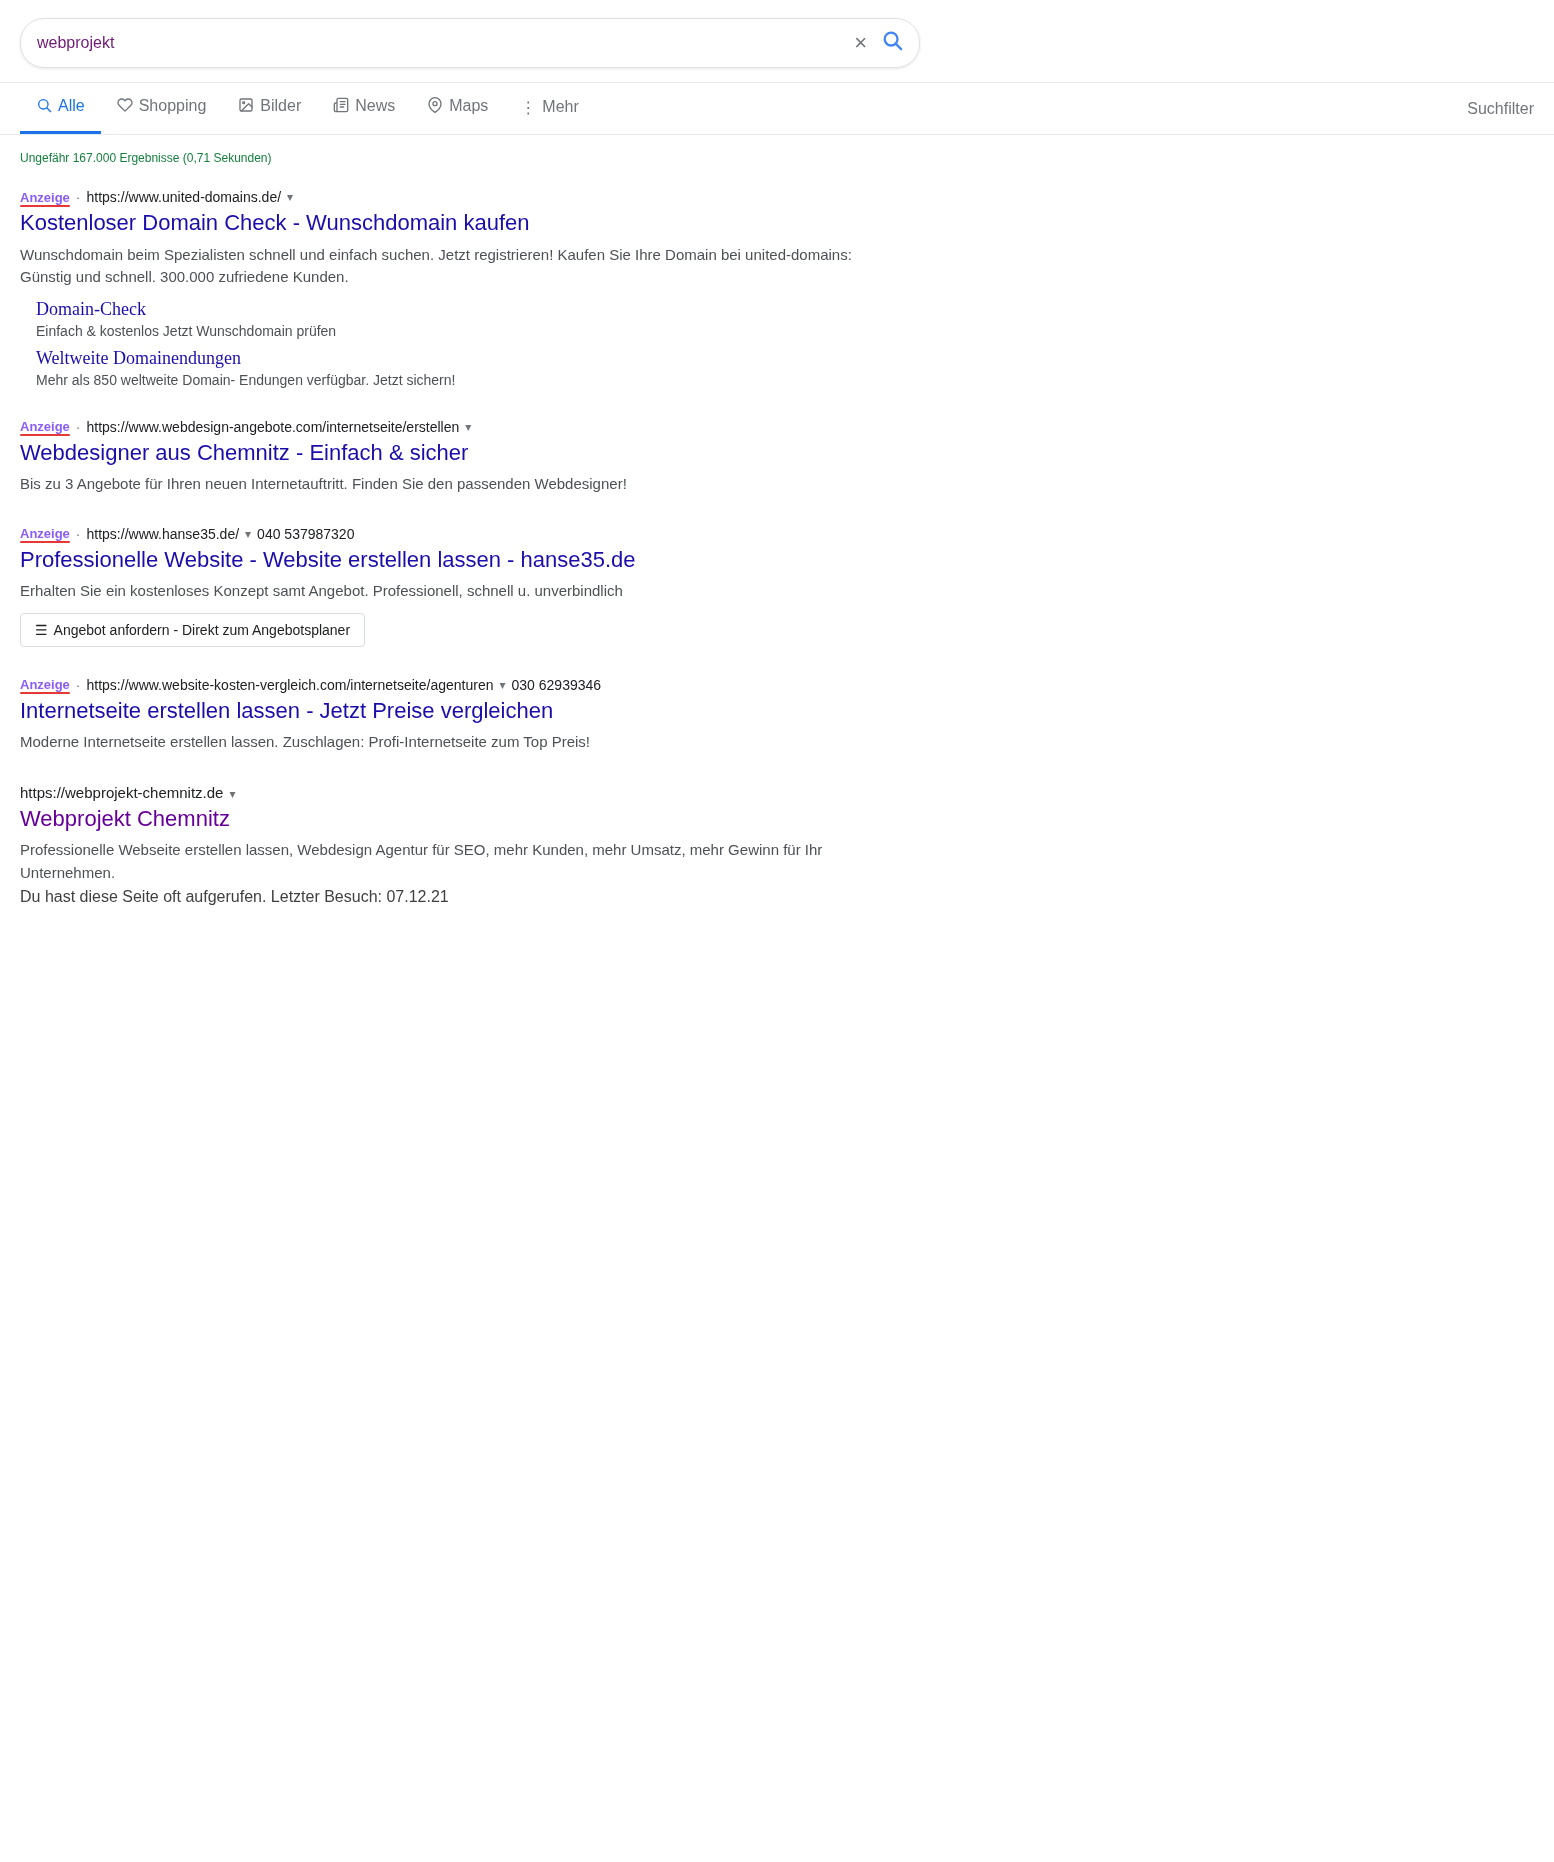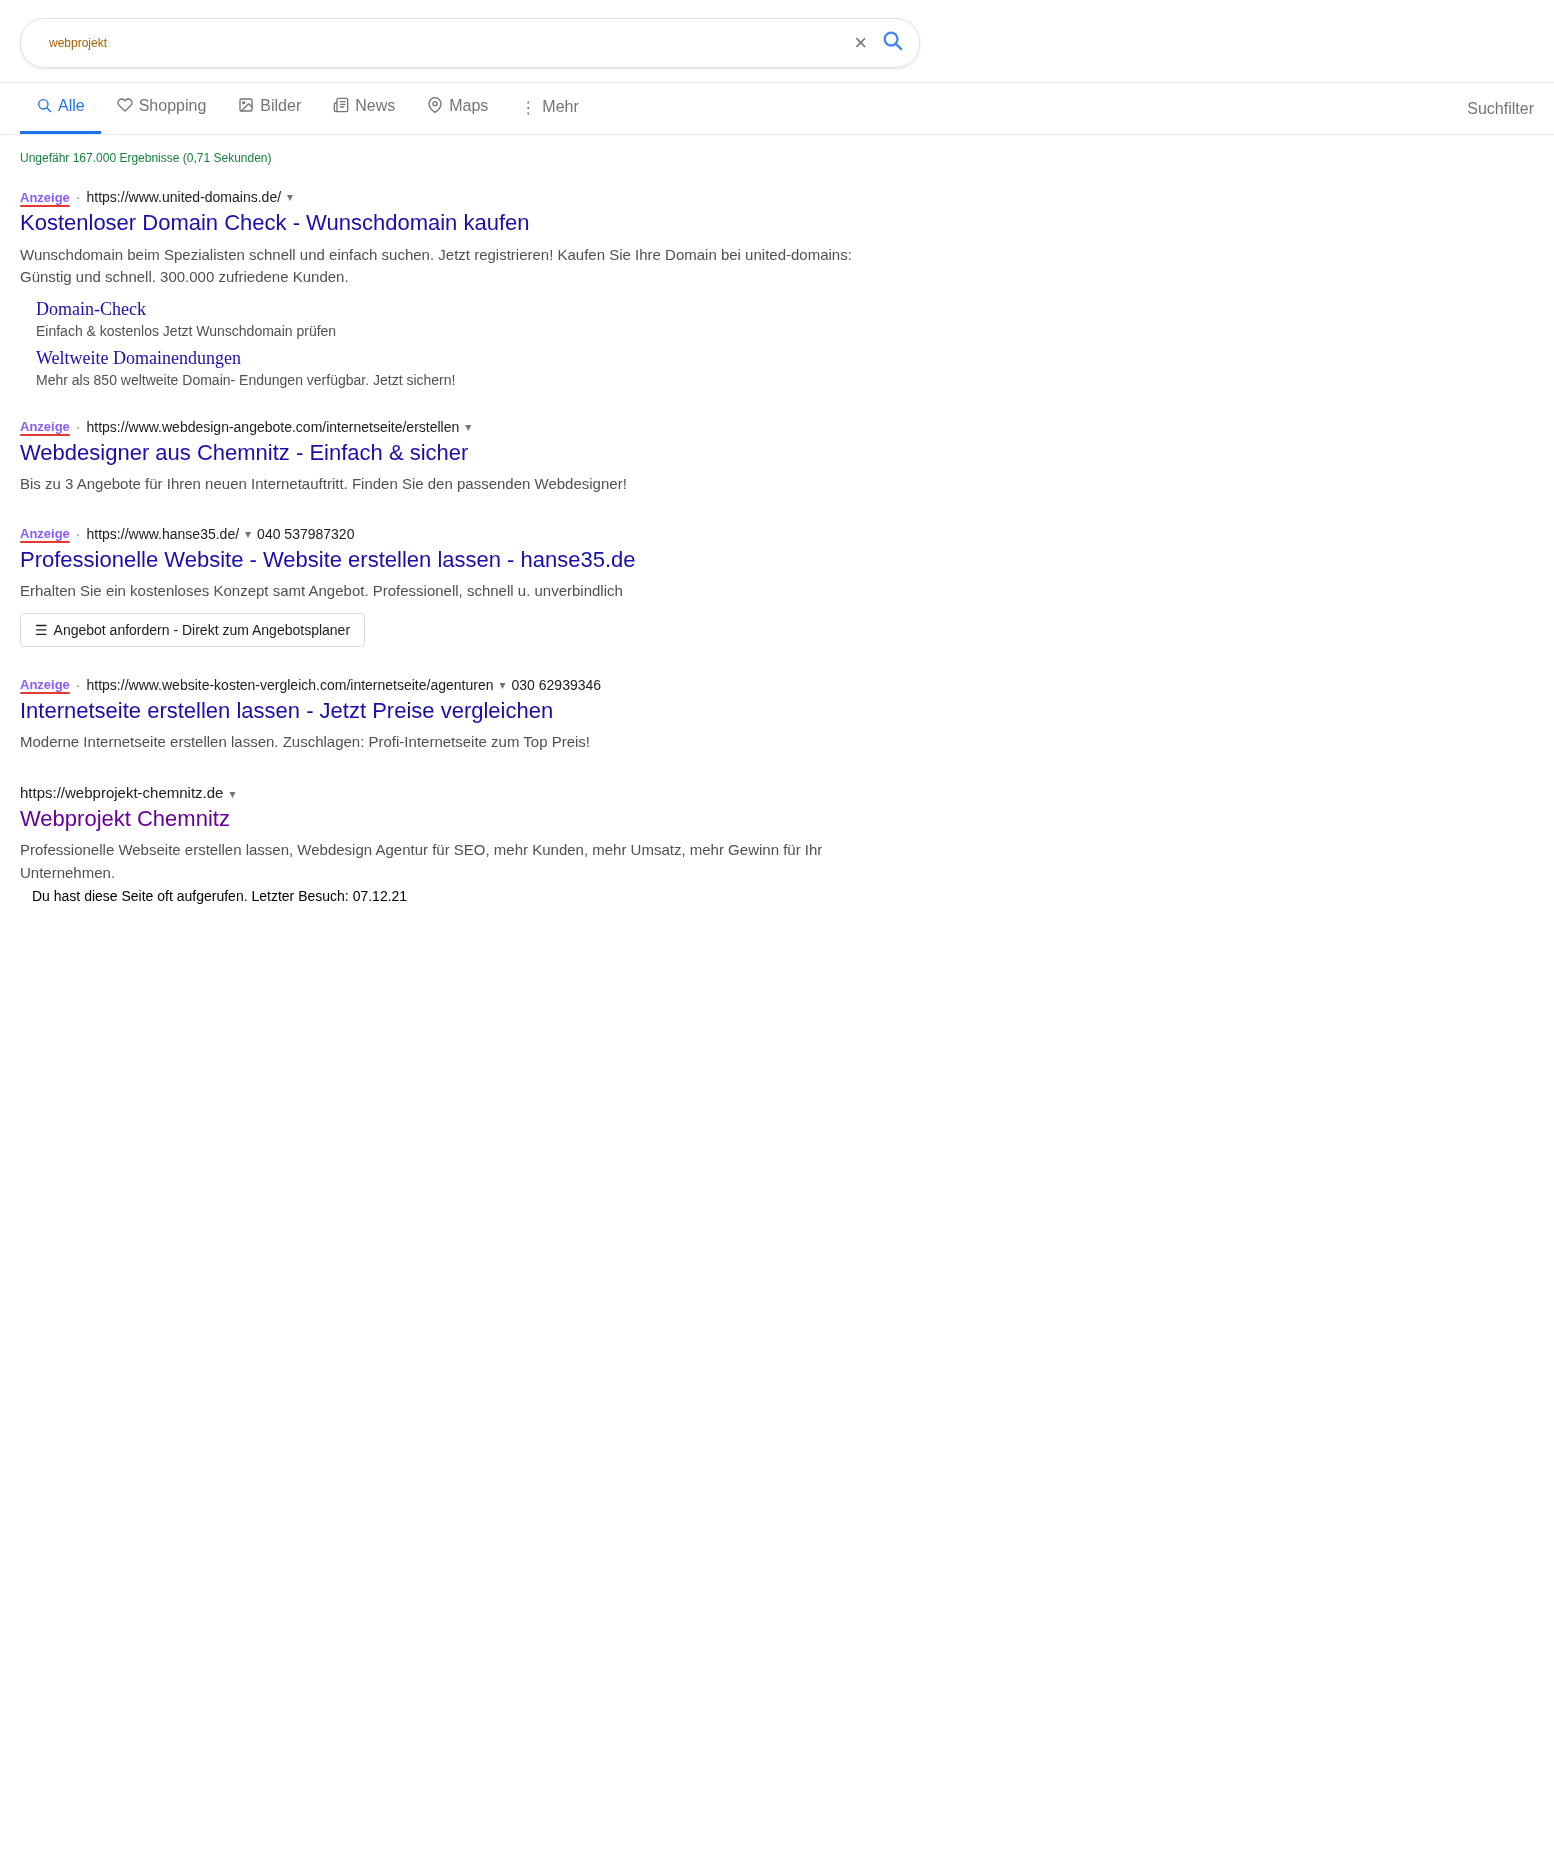--- a/index.html
+++ b/index.html
@@ -22,24 +22,23 @@
       border: 1px solid #dfe1e5;
       border-radius: 24px;
       padding: 10px 16px;
       max-width: 900px;
       box-shadow: 0 1px 3px rgba(0,0,0,0.1);
     }
     .search-input {
       flex: 1;
       border: none;
       outline: none;
-      font-size: 12px;
-      color: #a16207;
+      font-size: 16px;
+      color: #701a75;
       background: transparent;
-      margin-left: 12px;
     }
     .search-clear {
       color: #70757a;
       font-size: 22px;
       cursor: pointer;
       margin-right: 14px;
       line-height: 1;
     }
     .search-icon-btn {
       color: #4285f4;
@@ -199,24 +198,23 @@
       margin-bottom: 4px;
     }
     .organic-url {
       color: #202124;
       font-size: 15px;
     }
     .visited-title {
       color: #609;
     }
     .last-visit {
-      font-size: 14px;
-      color: #000000;
+      font-size: 16px;
+      color: #404040;
       margin-top: 4px;
-      margin-left: 12px;
     }
   </style>
 </head>
 <body>
 
 <div class="search-bar-container">
   <div class="search-bar">
     <input class="search-input" type="text" value="webprojekt" style="">
     <span class="search-clear">×</span>
     <button class="search-icon-btn">

